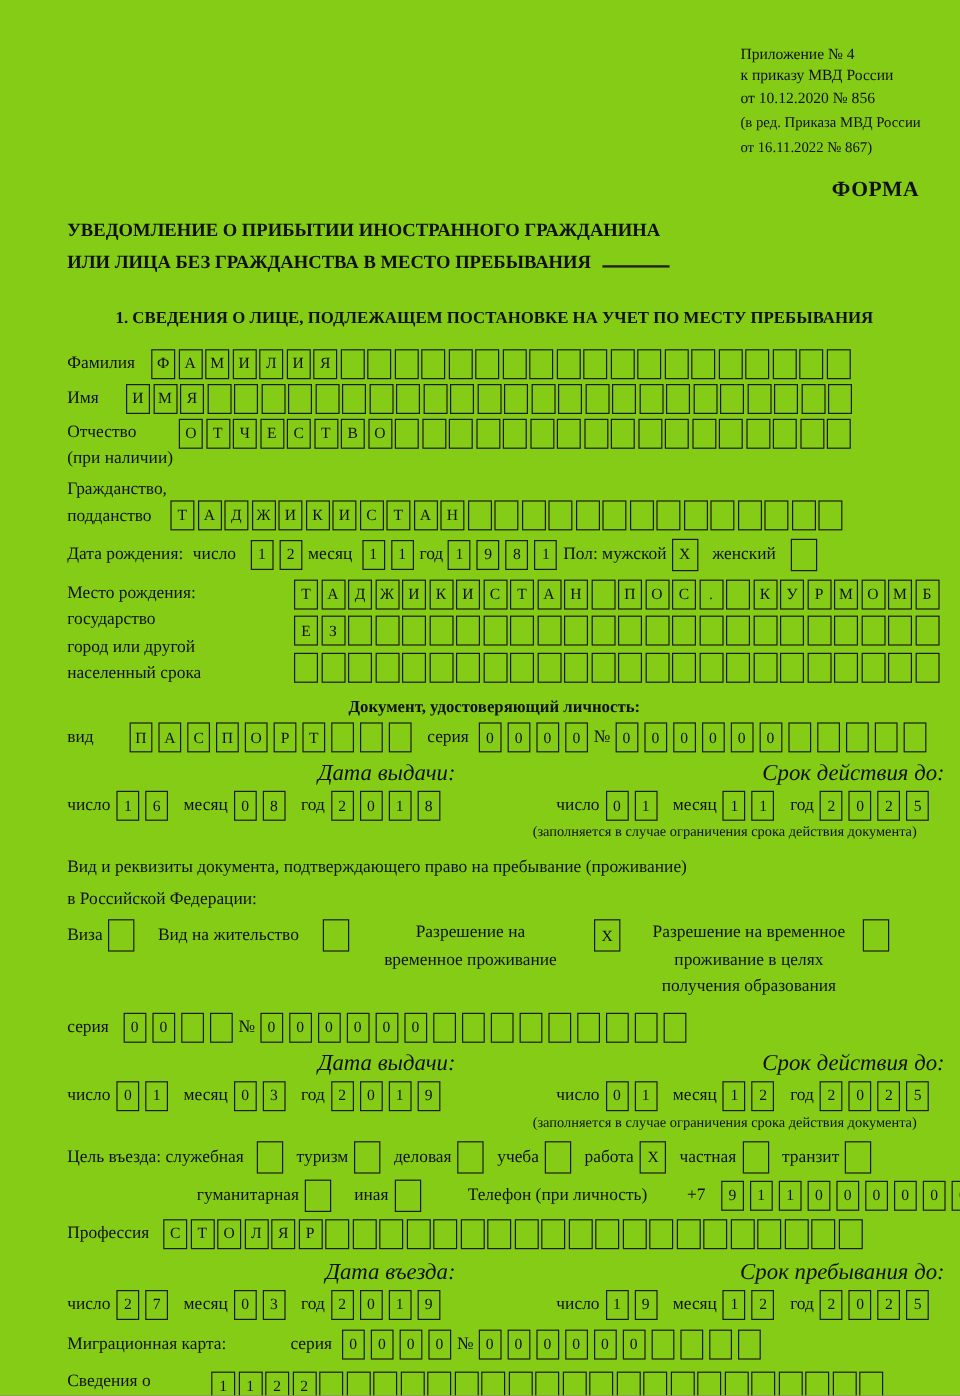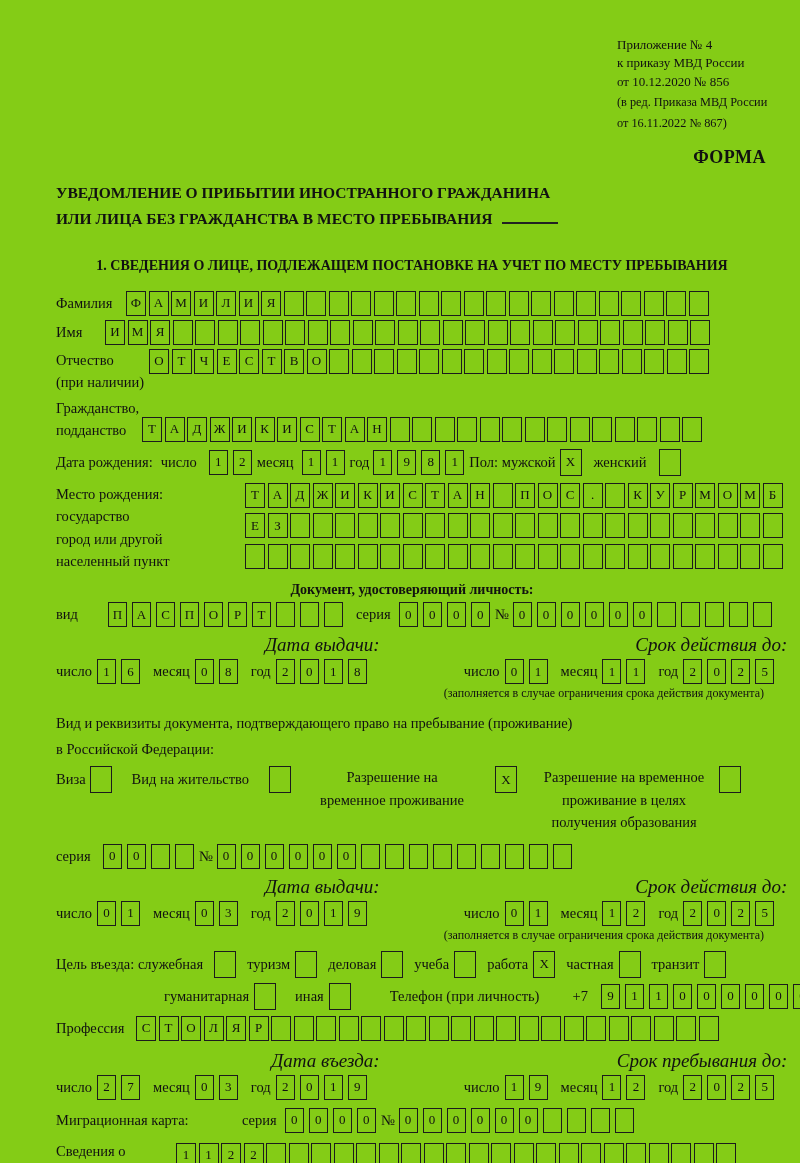--- a/index.html
+++ b/index.html
@@ -234,21 +234,21 @@
       <span class="cbxslot gap12">
           <span class="cell"></span>
         </span>
     </div>
 
     <div class="row" style="align-items:flex-start;margin-top:7px;gap:40px;">
       <span class="lblblock w-place">
         <span>Место рождения:</span><br>
         <span>государство</span><br>
         <span>город или другой</span><br>
-        <span>населенный пункт</span>
+        <span>населенный срока</span>
       </span>
       <span class="stack">
         <span class="cells">
             <span class="cell">Т</span>
             <span class="cell">А</span>
             <span class="cell">Д</span>
             <span class="cell">Ж</span>
             <span class="cell">И</span>
             <span class="cell">К</span>
             <span class="cell">И</span>

